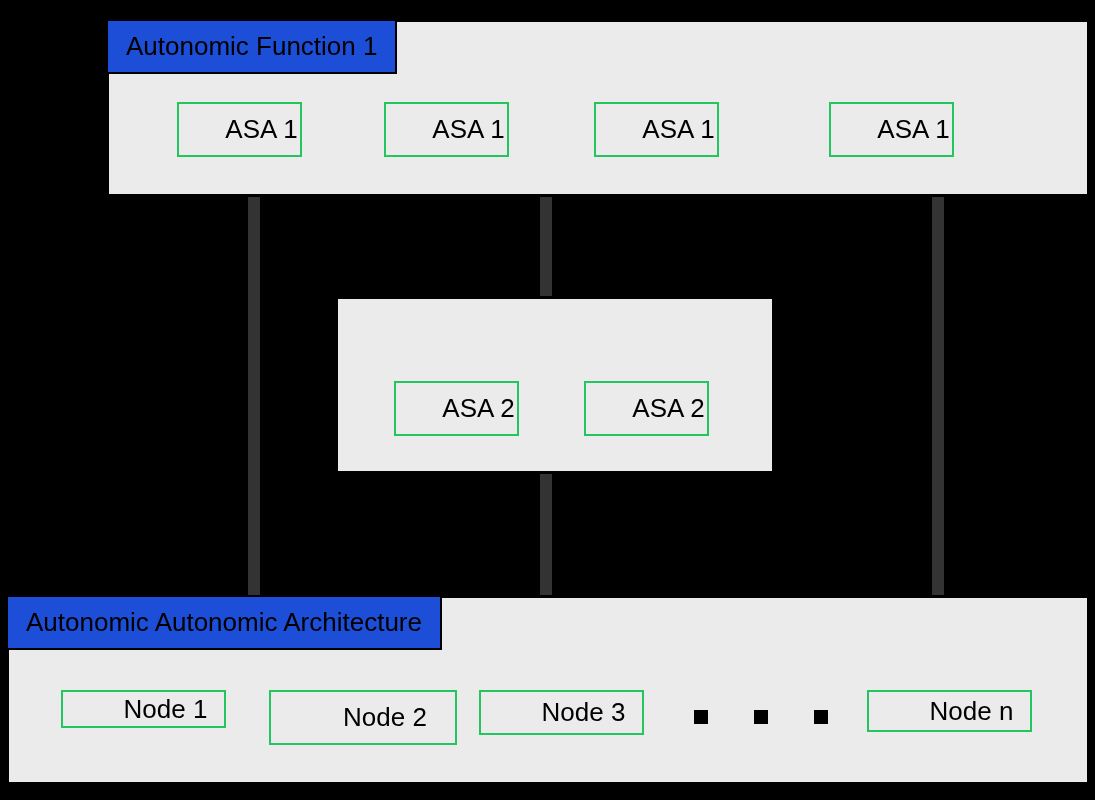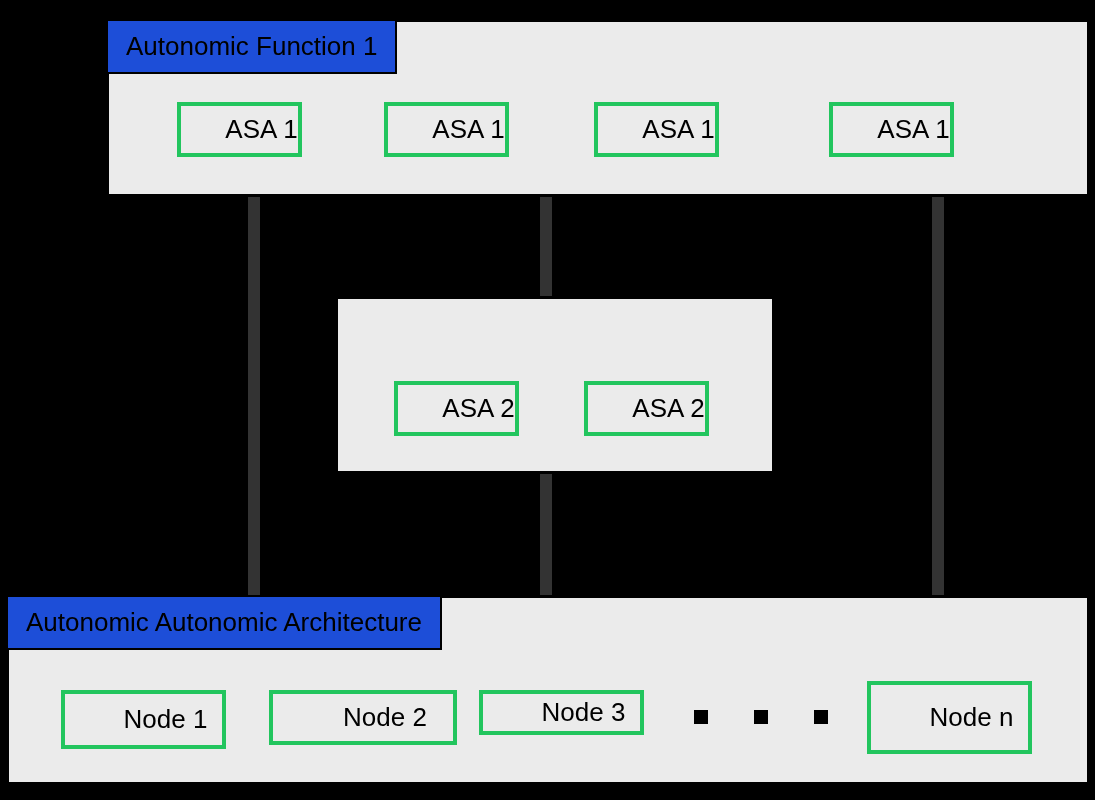--- a/index.html
+++ b/index.html
@@ -20,21 +20,21 @@
   .title-tab {
     position: absolute;
     background: #1d4ed8;
     border: 2px solid #000;
     padding: 10px 18px;
     white-space: nowrap;
   }
   .cell {
     position: absolute;
     background: #ebebeb;
-    border: 4px solid #22c55e;
+    border: 2px solid #22c55e;
     display: flex;
     align-items: center;
     justify-content: center;
     white-space: nowrap;
     padding-left: 44px;
   }
   .connector {
     position: absolute;
     background: #333;
     width: 12px;
@@ -77,28 +77,28 @@
   </div>
   <div class="cell" style="left:246px; top:82px; width:125px; height:55px;">
     <span>ASA 2</span>
   </div>
 </div>
 
 <div class="panel" style="left:6px; top:595px; width:1084px; height:190px;">
   <div class="title-tab" style="left:-3px; top:-3px;">
     <span>Autonomic Autonomic Architecture</span>
   </div>
-  <div class="cell" style="left:52px; top:92px; width:165px; height:59px;">
+  <div class="cell" style="left:52px; top:92px; width:165px; height:38px;">
     <span>Node 1</span>
   </div>
   <div class="cell" style="left:260px; top:92px; width:188px; height:55px;">
     <span>Node 2</span>
   </div>
   <div class="cell" style="left:470px; top:92px; width:165px; height:45px;">
     <span>Node 3</span>
   </div>
-  <div class="cell" style="left:858px; top:83px; width:165px; height:73px;">
+  <div class="cell" style="left:858px; top:92px; width:165px; height:42px;">
     <span>Node n</span>
   </div>
   <div class="dot" style="left:685px; top:112px;"></div>
   <div class="dot" style="left:745px; top:112px;"></div>
   <div class="dot" style="left:805px; top:112px;"></div>
 </div>
 
 </body></html>

